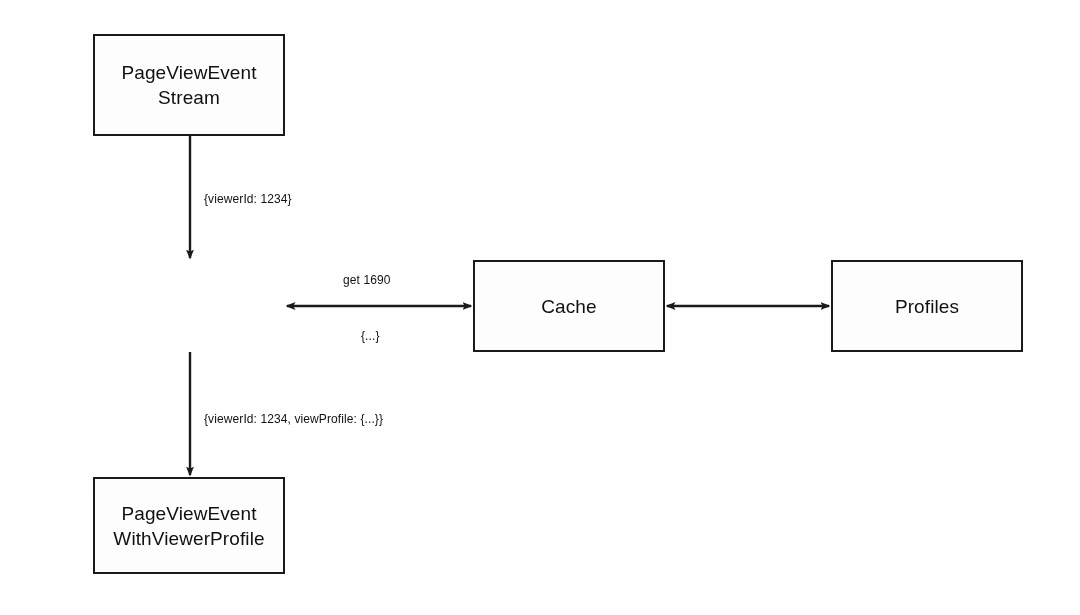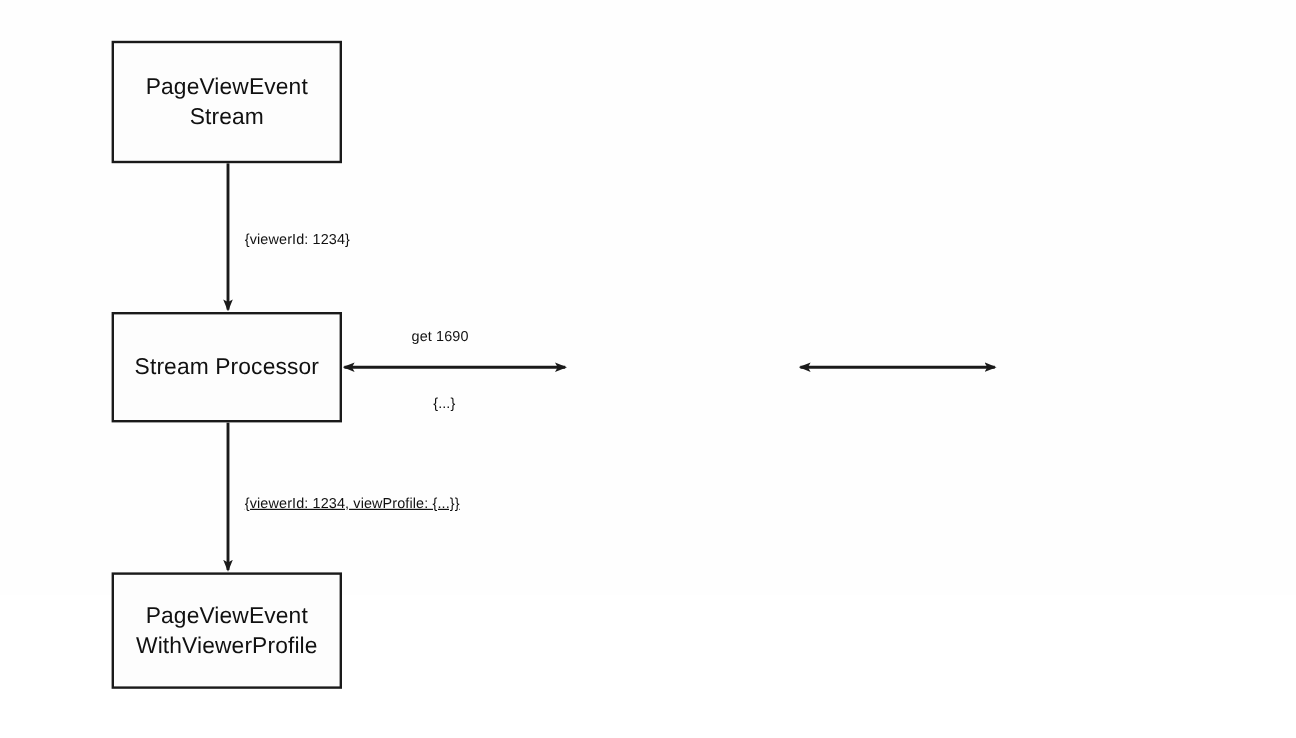--- a/index.html
+++ b/index.html
@@ -77,32 +77,35 @@
     <line x1="667" y1="306" x2="829" y2="306" stroke="#1a1a1a" stroke-width="2.4" marker-start="url(#arrow-start)" marker-end="url(#arrow-end)"></line>
 
     <line x1="190" y1="352" x2="190" y2="475" stroke="#1a1a1a" stroke-width="2.4" marker-end="url(#arrow-end)"></line>
   </svg>
 
   <div class="node-box" style="left:93px; top:34px; width:192px; height:102px;">
     <span class="node-label">PageViewEvent
 Stream</span>
   </div>
 
-  <div class="node-box" style="left:93px; top:260px; width:192px; height:92px;">
-    <span class="node-label">Stream Processor</span>
+
+  <div class="node-box" style="left:473px; top:260px; width:192px; height:92px;">
+    <span class="node-label">Cache</span>
   </div>
 
-
+  <div class="node-box" style="left:831px; top:260px; width:192px; height:92px;">
+    <span class="node-label">Profiles</span>
+  </div>
 
   <div class="node-box" style="left:93px; top:477px; width:192px; height:97px;">
     <span class="node-label">PageViewEvent
 WithViewerProfile</span>
   </div>
 
   <div class="edge-label" style="left:204px; top:189px;">{viewerId: 1234}</div>
 
   <div class="edge-label" style="left:343px; top:270px;">get 1690</div>
 
   <div class="edge-label" style="left:361px; top:326px;">{...}</div>
 
-  <div class="edge-label" style="left:204px; top:409px;text-decoration:underline;">{viewerId: 1234, viewProfile: {...}}</div>
+  <div class="edge-label" style="left:204px; top:409px;">{viewerId: 1234, viewProfile: {...}}</div>
 
 </div>
 
 </body></html>

